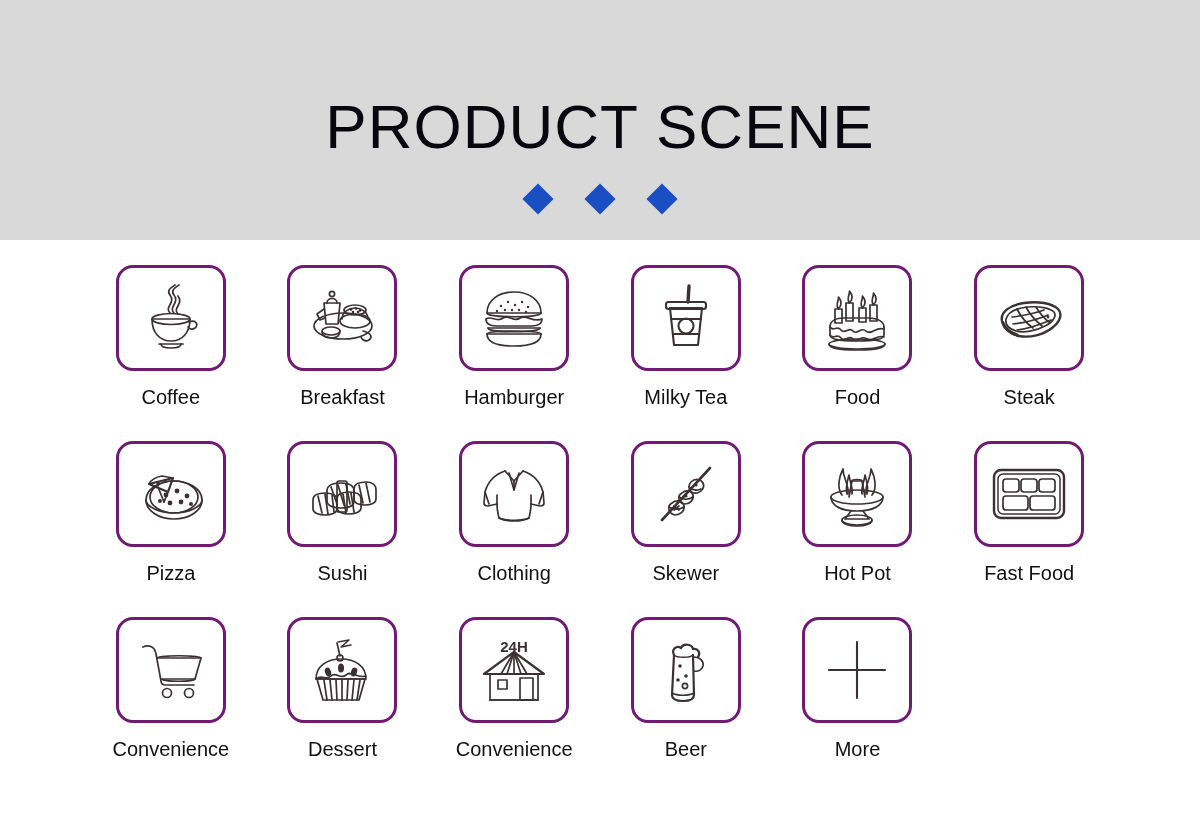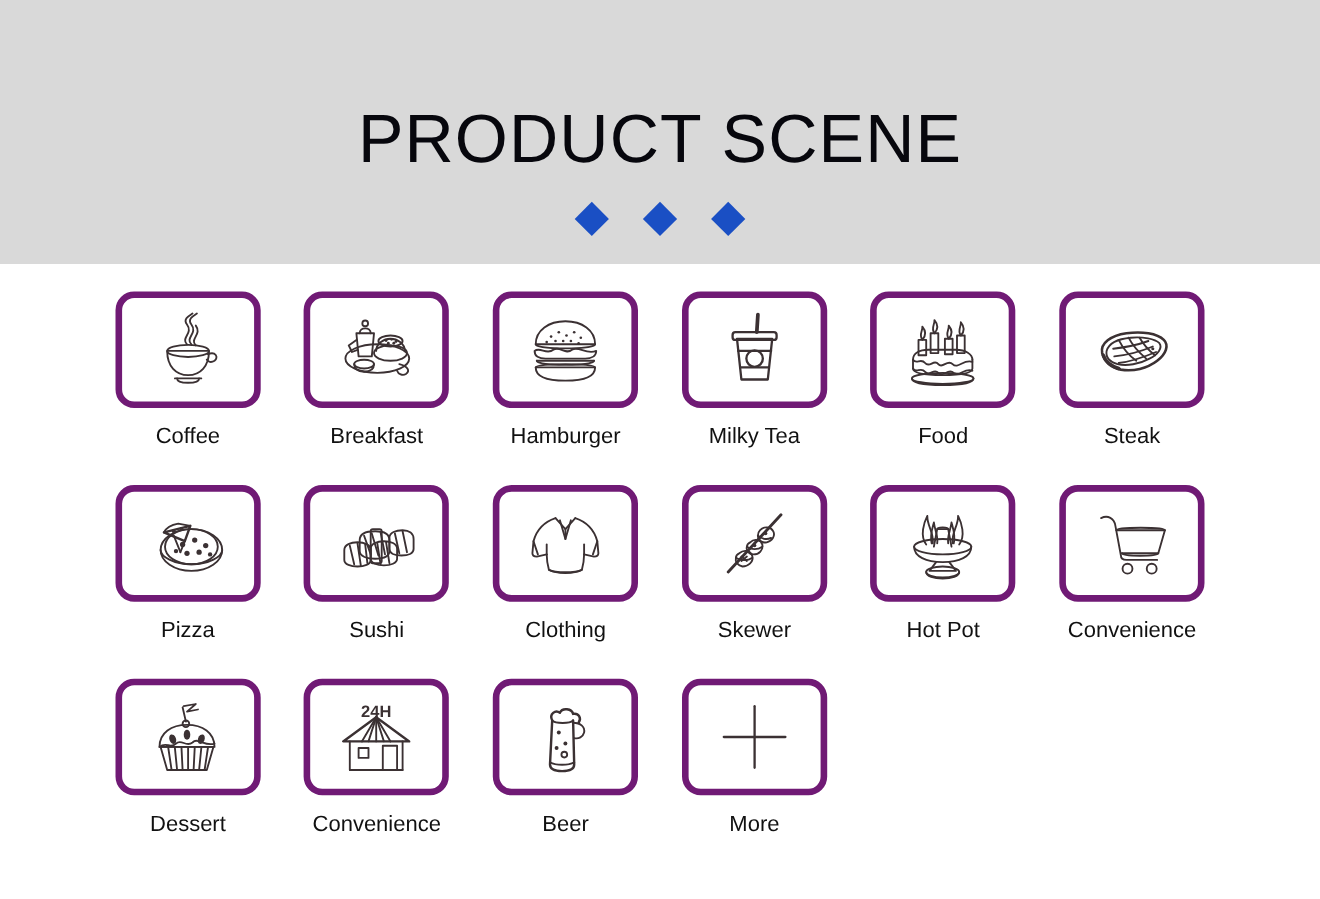--- a/index.html
+++ b/index.html
@@ -79,23 +79,23 @@
   }
 
   .tile {
     width: 150px;
     display: flex;
     flex-direction: column;
     align-items: center;
   }
 
   .tile-card {
-    width: 132px;
+    width: 110px;
     height: 106px;
-    border: 6px solid #701a75;
+    border: 3px solid #701a75;
     border-radius: 17px;
     background: #ffffff;
     display: flex;
     align-items: center;
     justify-content: center;
   }
 
   .tile-card svg {
     display: block;
   }
@@ -397,20 +397,36 @@
 
             <path d="M33 54 L27 62 H51 L45 54"></path>
             <ellipse cx="39" cy="63" rx="15" ry="5"></ellipse>
             <path d="M24 63 C24 67 31 69 39 69 C47 69 54 67 54 63"></path>
           </g>
         </svg>
       </div>
       <div class="tile-label">Hot Pot</div>
     </div>
 
+    <div class="tile">
+      <div class="tile-card">
+        <svg width="80" height="70" viewBox="0 0 80 70">
+          <g class="ico ico-thin">
+            <rect x="5" y="11" width="70" height="48" rx="7" stroke-width="2.4"></rect>
+            <rect x="9" y="15" width="62" height="40" rx="5" stroke-width="1.5"></rect>
+            <rect x="14" y="20" width="16" height="13" rx="3"></rect>
+            <rect x="32" y="20" width="16" height="13" rx="3"></rect>
+            <rect x="50" y="20" width="16" height="13" rx="3"></rect>
+            <rect x="14" y="37" width="25" height="14" rx="3"></rect>
+            <rect x="41" y="37" width="25" height="14" rx="3"></rect>
+          </g>
+        </svg>
+      </div>
+      <div class="tile-label">Fast Food</div>
+    </div>
 
     <div class="tile">
       <div class="tile-card">
         <svg width="80" height="72" viewBox="0 0 80 72">
           <g class="ico ico-thin">
             <path d="M12 13 C18 10 24 13 25 20 L30 47 C30 50 32 51 35 51 H63"></path>
             <path d="M26 24 H70 L64 45 H31"></path>
             <path d="M26 24 C26 21 70 21 70 24"></path>
             <path d="M64 45 C64 48 31 48 31 45"></path>
             <circle cx="36" cy="59" r="4.5"></circle>

